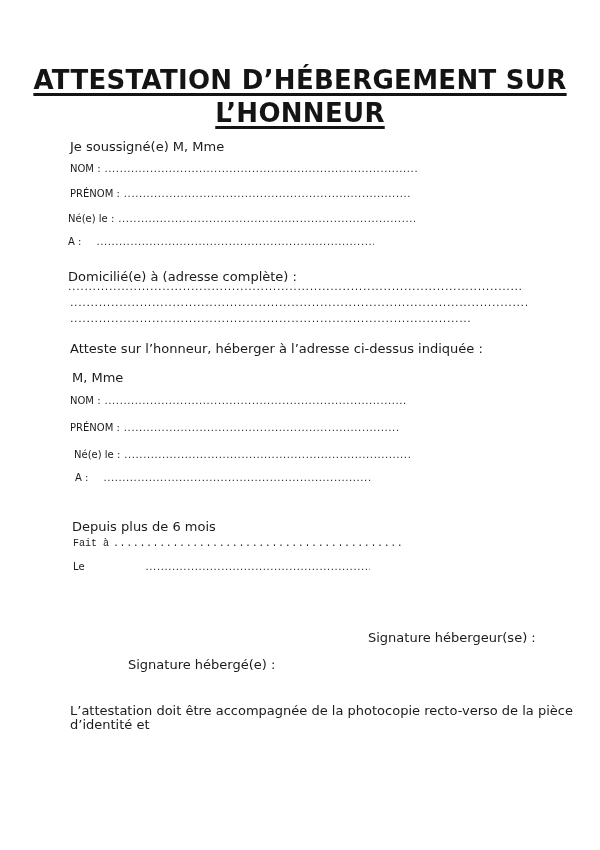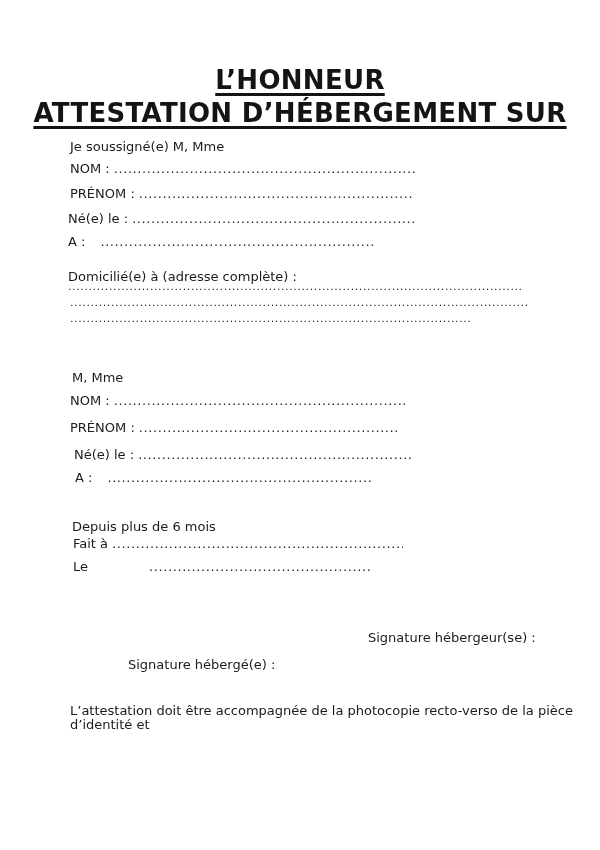--- a/index.html
+++ b/index.html
@@ -36,21 +36,21 @@
   .text {
     position: absolute;
     font-size: 13px;
     line-height: 14px;
     white-space: nowrap;
   }
   .row {
     position: absolute;
     display: flex;
     align-items: center;
-    font-size: 13px;
+    font-size: 10px;
     line-height: 14px;
     white-space: nowrap;
   }
   .row .label { flex: 0 0 auto; }
   .row .dots {
     flex: 1 1 auto;
     overflow: hidden;
     margin-left: 4px;
     letter-spacing: 0.6px;
     color: #262626;
@@ -66,22 +66,22 @@
     color: #262626;
   }
   .footer-line { white-space: pre-wrap; }
 </style>
 </head>
 <body>
 
 <div class="page">
 
   <div class="title">
+    <div><span class="u">ATTESTATION D’HÉBERGEMENT SUR</span></div>
     <div><span class="u">L’HONNEUR</span></div>
-    <div><span class="u">ATTESTATION D’HÉBERGEMENT SUR</span></div>
   </div>
 
   <div class="text" style="left:70px; top:140px;">Je soussigné(e) M, Mme</div>
 
   <div class="row" style="left:70px; top:162px; width:347px;">
     <span class="label">NOM :</span>
     <span class="dots">........................................................................................................................................................................................</span>
   </div>
 
   <div class="row" style="left:70px; top:187px; width:342px;">
@@ -98,20 +98,21 @@
     <span class="label">A :</span>
     <span class="dots gap-lg">........................................................................................................................................................................................</span>
   </div>
 
   <div class="text" style="left:68px; top:257px;margin-top:13px;">Domicilié(e) à (adresse complète) :</div>
 
   <div class="dotline" style="left:68px; top:280px; width:456px;">........................................................................................................................................................................................</div>
   <div class="dotline" style="left:70px; top:296px; width:458px;">........................................................................................................................................................................................</div>
   <div class="dotline" style="left:70px; top:312px; width:400px;">........................................................................................................................................................................................</div>
 
+  <div class="text" style="left:70px; top:342px;">Atteste sur l’honneur, héberger à l’adresse ci-dessus indiquée :</div>
 
   <div class="text" style="left:72px; top:371px;">M, Mme</div>
 
   <div class="row" style="left:70px; top:394px; width:337px;">
     <span class="label">NOM :</span>
     <span class="dots">........................................................................................................................................................................................</span>
   </div>
 
   <div class="row" style="left:70px; top:421px; width:330px;">
     <span class="label">PRÉNOM :</span>
@@ -123,21 +124,21 @@
     <span class="dots">........................................................................................................................................................................................</span>
   </div>
 
   <div class="row" style="left:75px; top:471px; width:296px;">
     <span class="label">A :</span>
     <span class="dots gap-lg">........................................................................................................................................................................................</span>
   </div>
 
   <div class="text" style="left:72px; top:502px;margin-top:18px;">Depuis plus de 6 mois</div>
 
-  <div class="row" style="left:73px; top:537px; width:330px;">
+  <div class="row" style="left:73px; top:537px; width:330px;font-family:Liberation Mono, monospace;">
     <span class="label">Fait à</span>
     <span class="dots">........................................................................................................................................................................................</span>
   </div>
 
   <div class="row" style="left:73px; top:560px; width:297px;gap:46px;">
     <span class="label">Le</span>
     <span class="dots gap-lg">........................................................................................................................................................................................</span>
   </div>
 
   <div class="text" style="left:128px; top:658px;">Signature hébergé(e) :</div>

